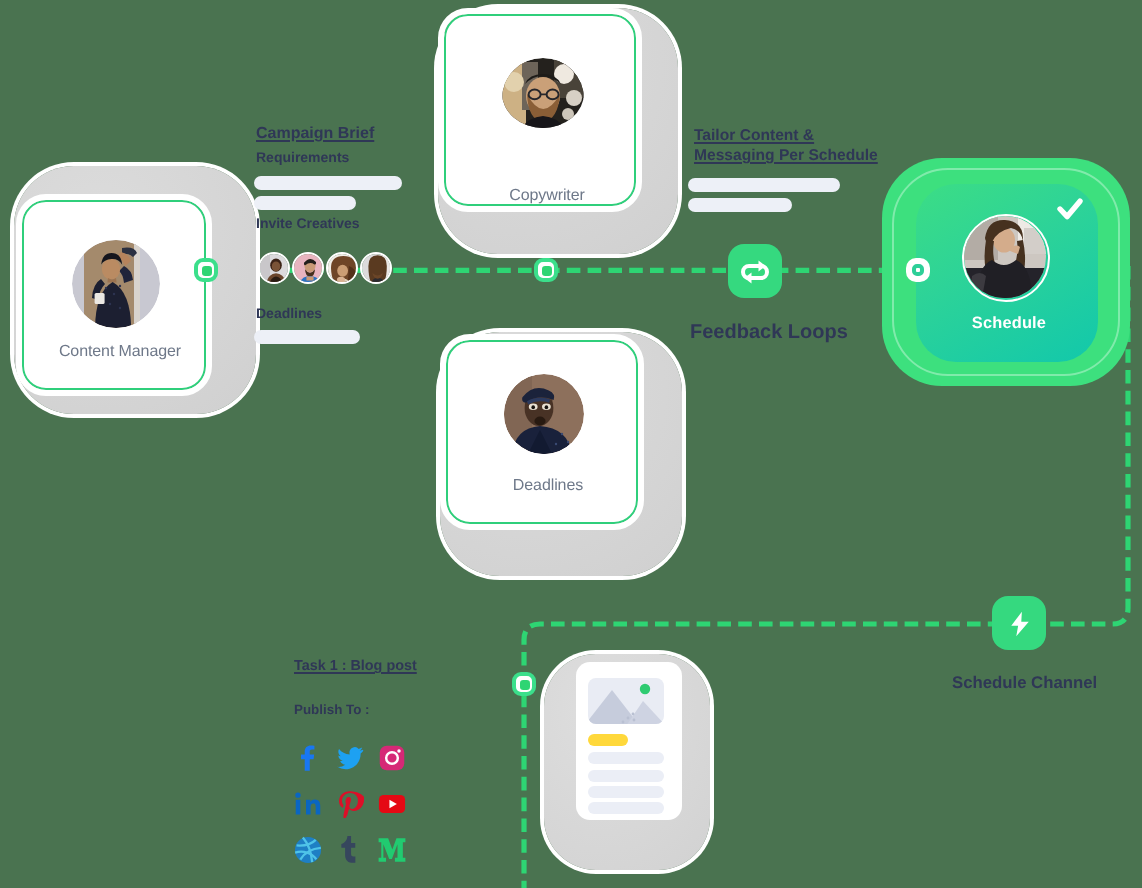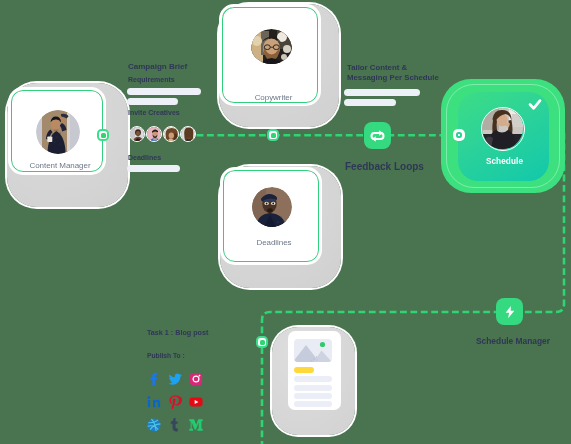--- a/index.html
+++ b/index.html
@@ -36,21 +36,21 @@
 
   .node-w{position:absolute;z-index:5;background:#ffffff;border-radius:5px;
         display:flex;align-items:center;justify-content:center;}
   .node-w i{display:block;border-radius:2.5px;box-sizing:border-box;}
 
   
   .badge{position:absolute;z-index:6;background:#35d97f;border-radius:8px;
          display:flex;align-items:center;justify-content:center;}
 
   
-  .h-title{position:absolute;color:#2f3756;font-weight:bold;white-space:nowrap;}
+  .h-title{position:absolute;color:#2f3756;font-weight:bold;white-space:nowrap;text-decoration:underline;}
   .h-sub{position:absolute;color:#2f3756;font-weight:bold;white-space:nowrap;}
   .bar{position:absolute;background:#edf0f7;border-radius:4px;}
 
   
   .mini{position:absolute;border-radius:50%;border:1.2px solid #fff;
         box-sizing:border-box;overflow:hidden;z-index:3;}
 
   
   .doc-shadow{position:absolute;border-radius:26px;
               background:radial-gradient(120% 120% at 35% 25%, #dedede 0%, #d6d6d6 55%, #cfcfcf 100%);
@@ -72,21 +72,21 @@
     <path d="M103 135.2 H273" fill="none" stroke="#2ed573" stroke-width="2.6" stroke-dasharray="6.8 3.6"></path>
     <path d="M273 135.2 H463" fill="none" stroke="#2ed573" stroke-width="2.6" stroke-dasharray="6.8 3.6"></path>
   </svg>
 
   <svg class="abs" style="left:0;top:0;" width="571" height="444">
     <path d="M564 133 L564 304 Q564 312 556 312 L270 312 Q262 312 262 320 L262 444" fill="none" stroke="#2ed573" stroke-width="2.6" stroke-dasharray="6.8 3.6"></path>
   </svg>
 
   <div class="card-wrap">
     <div class="card-shadow" style="left:7px;top:83px;width:121px;height:124px;"></div>
-    <div class="card-face" style="left:11px;top:90px;width:92px;height:82px;text-align:right;">
+    <div class="card-face" style="left:11px;top:100px;width:92px;height:95px;text-align:right;">
       <div class="card-avatar" style="margin-top:19px;margin-left:2px;width:44px;height:44px;">
         <svg viewBox="0 0 44 44" width="44" height="44">
           <defs>
               <clipPath id="cm-clip">
                 <circle cx="22" cy="22" r="22"></circle>
               </clipPath>
             </defs>
           <g clip-path="url(#cm-clip)">
             <rect width="44" height="44" fill="#c8c8d1"></rect>
             <rect x="6" y="0" width="26" height="44" fill="#a48a6c"></rect>
@@ -375,15 +375,15 @@
         <path d="M0.5 2h8.2l3.6 9.6L15.8 2H23.5v3.4h-2.2v13.2h2.2V22h-9v-3.4h2.2V7.1l-4.8 12.6h-2.3L4.6 7.1v11.5h2.3V22H0.5v-3.4h2.3V5.4H0.5z" fill="#21cb70"></path>
       </svg>
     </div>
   </div>
 
   <div class="badge" style="left:496px;top:298px;width:27px;height:27px;">
     <svg width="14" height="14" viewBox="0 0 24 24">
       <path d="M13.6 1.5 L4.5 13.4 h5.9 l-1.6 9.1 L19.5 10 h-6.4z" fill="#ffffff"></path>
     </svg>
   </div>
-  <div class="h-sub" style="left:476px;top:336px;font-size:8.4px;">Schedule Manager</div>
+  <div class="h-sub" style="left:476px;top:336px;font-size:8.4px;">Schedule Channel</div>
 
 </div>
 
 </body></html>

